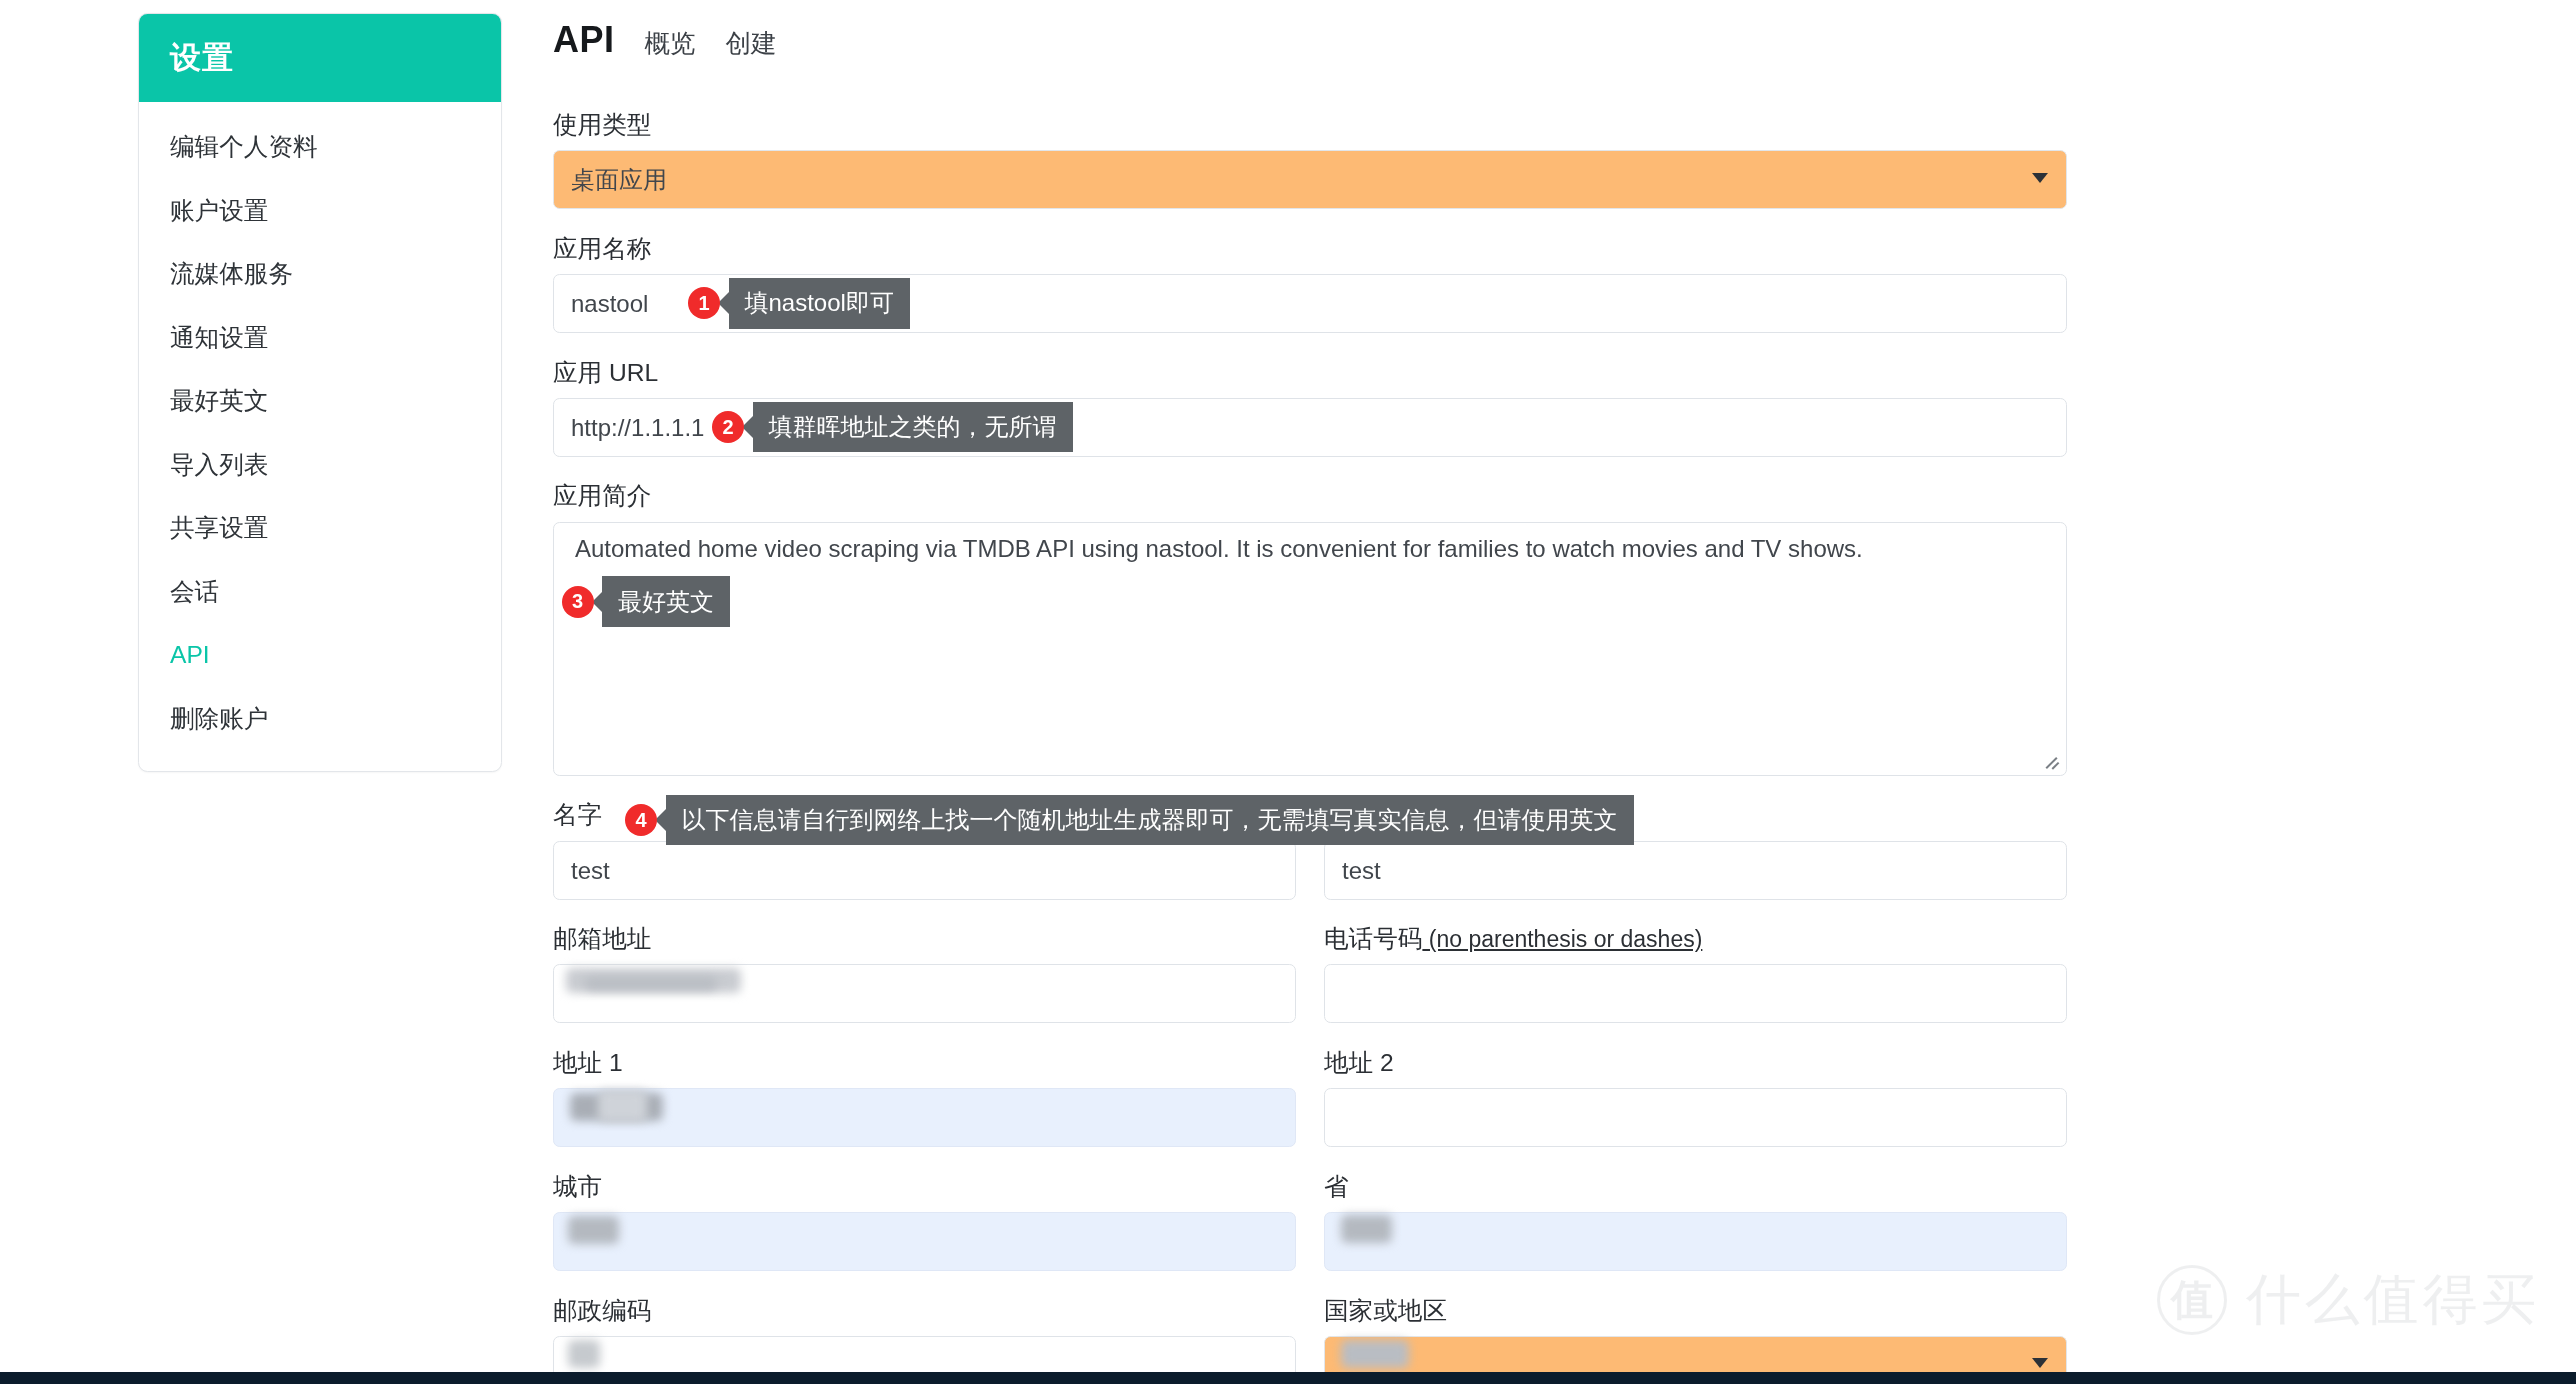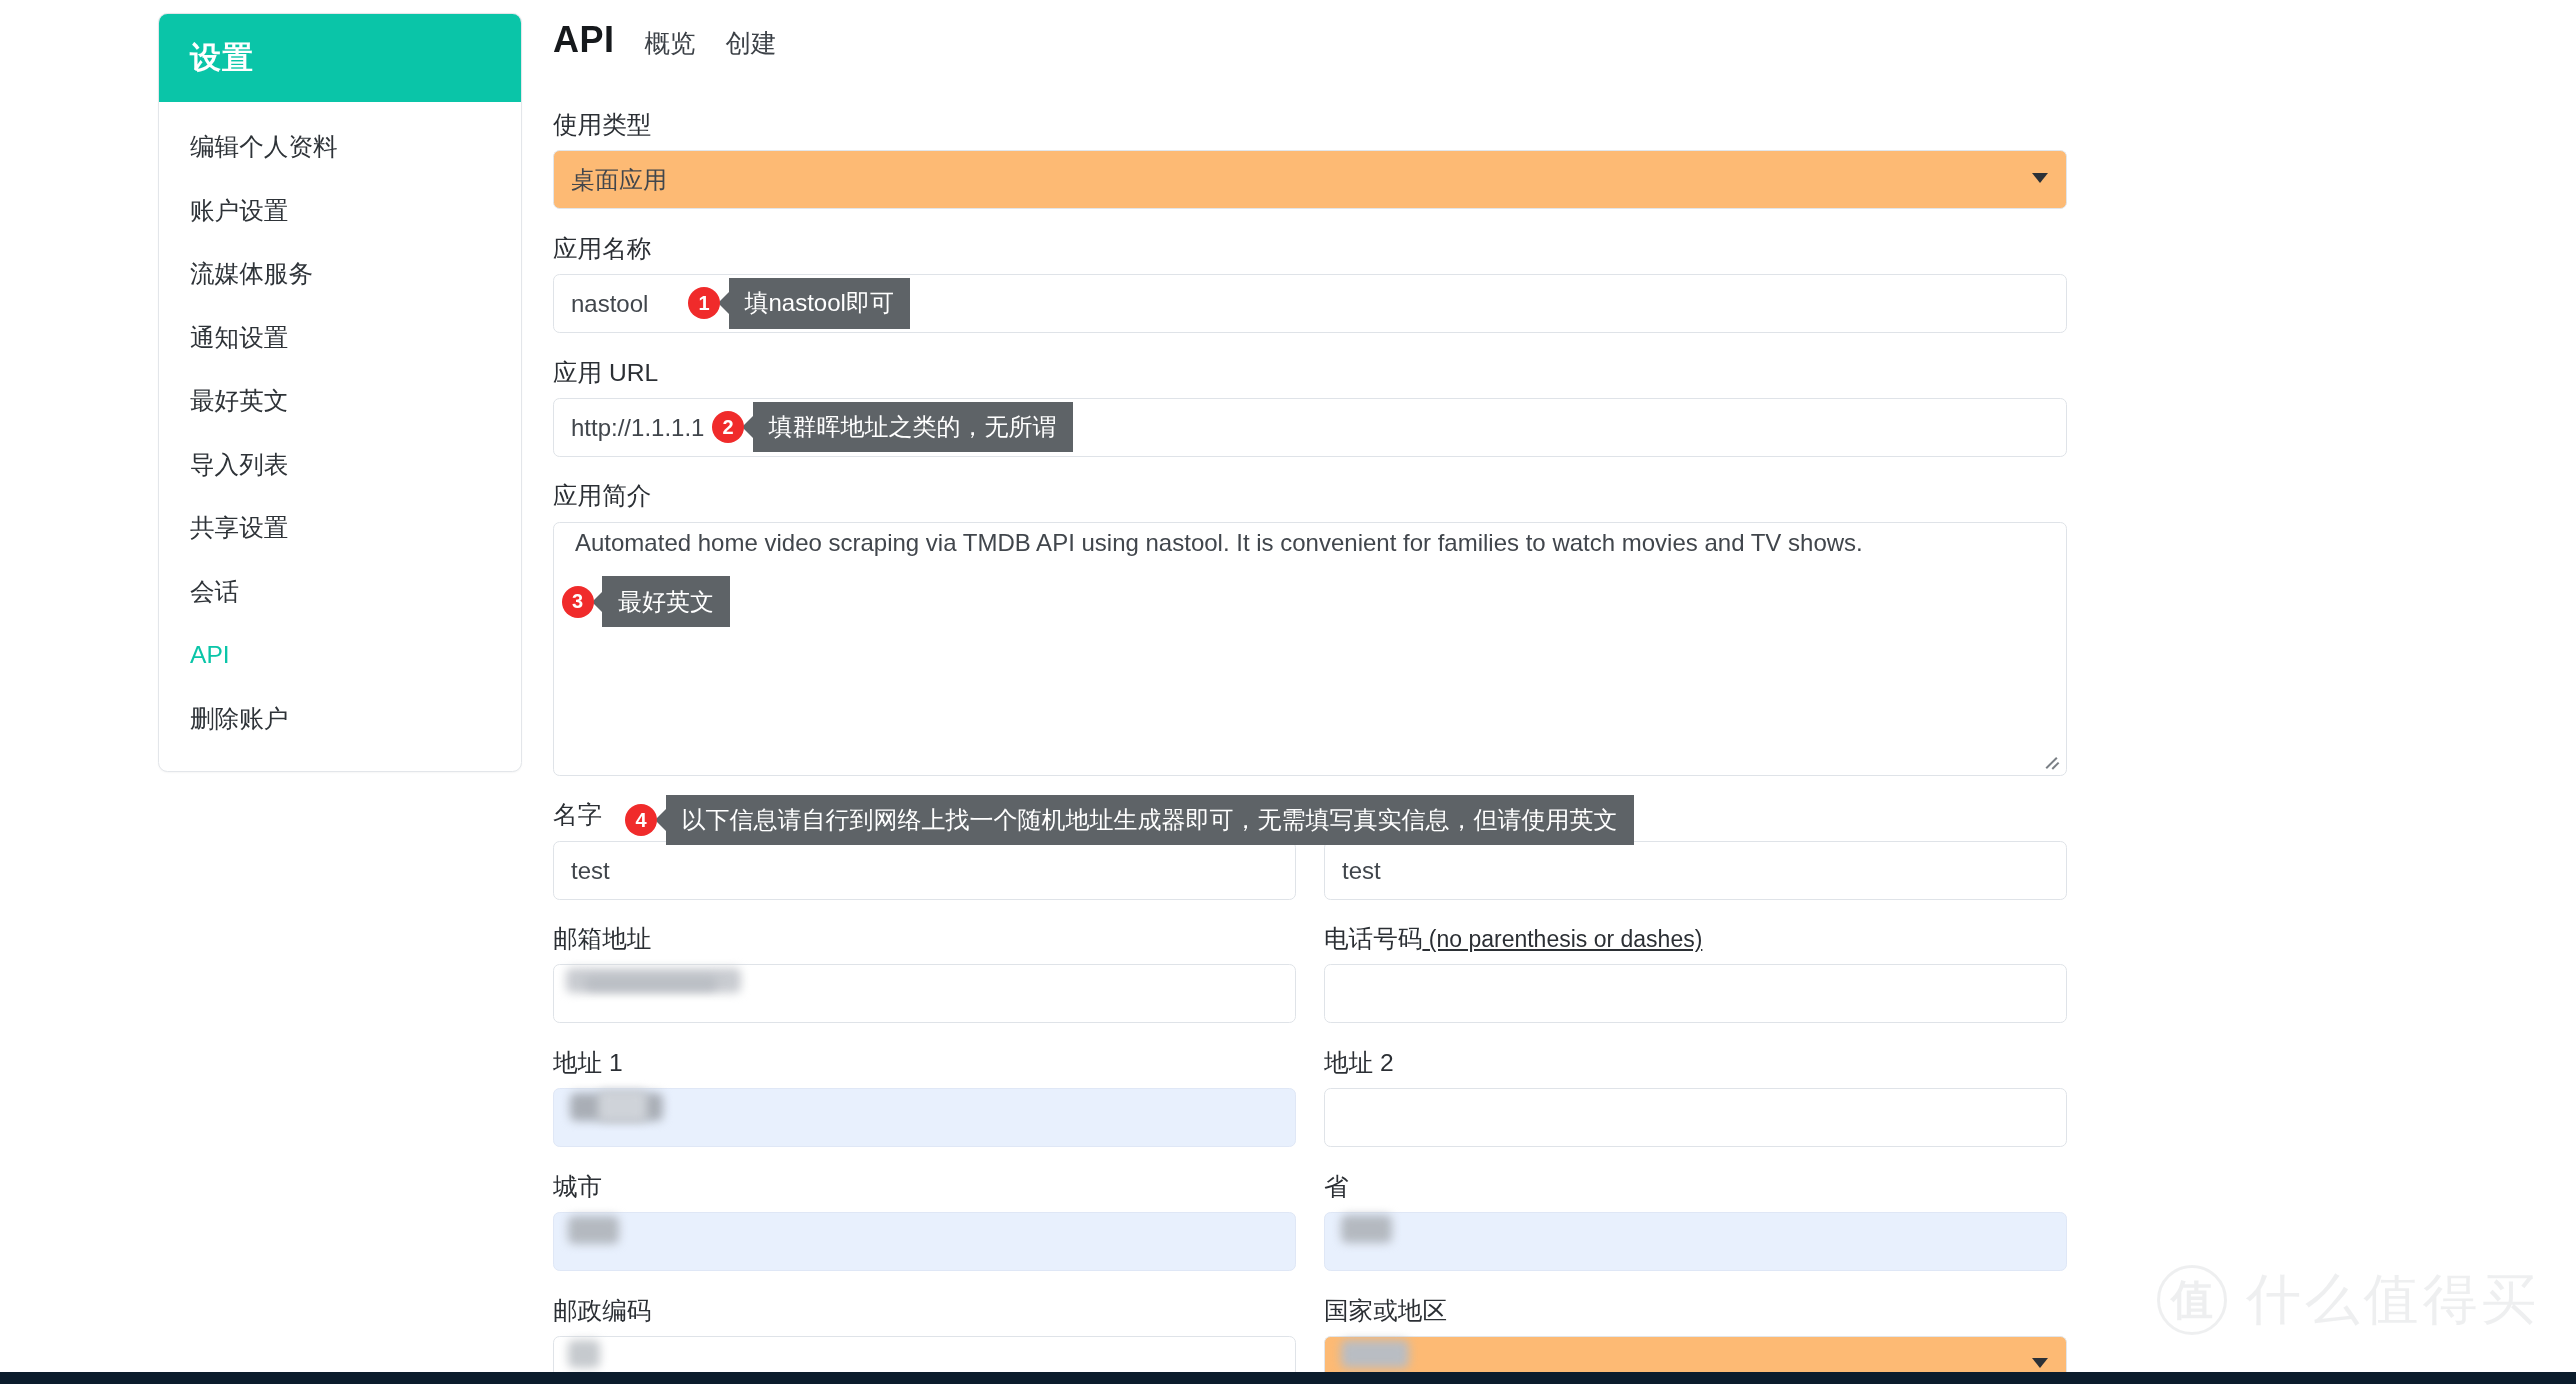--- a/index.html
+++ b/index.html
@@ -6,21 +6,21 @@
   html, body {
     width: 2576px; height: 1384px;
     background: #ffffff;
     font-family: "Liberation Sans", "DejaVu Sans", sans-serif;
     overflow: hidden;
   }
   .page { position: relative; width: 2576px; height: 1384px; background: #fff; }
 
   
   .sidebar {
-    position: absolute; left: 158px; top: 13.2px;
+    position: absolute; left: 138px; top: 13.2px;
     width: 364px;
     background: #fff;
     border: 0.9px solid #e3e6ea;
     border-radius: 9.5px;
     box-shadow: 0 0.9px 1.9px rgba(0,0,0,.04);
     overflow: hidden;
   }
   .sidebar-header {
     background: #0ac5a8;
     color: #ffffff;
@@ -92,21 +92,21 @@
   }
 
   .textarea {
     width: 100%;
     height: 254px;
     border: 0.9px solid #dfe3e8;
     border-radius: 6.6px;
     background: #fff;
     font-size: 24px;
     color: #41464c;
-    padding: 3px 21px;
+    padding: 9px 21px;
     font-family: inherit;
     line-height: 1.45;
     resize: none;
     position: relative;
   }
   .resize-grip {
     position: absolute; right: 5.7px; bottom: 5.7px;
     width: 21px; height: 21px; pointer-events: none;
   }
   .resize-grip i {

